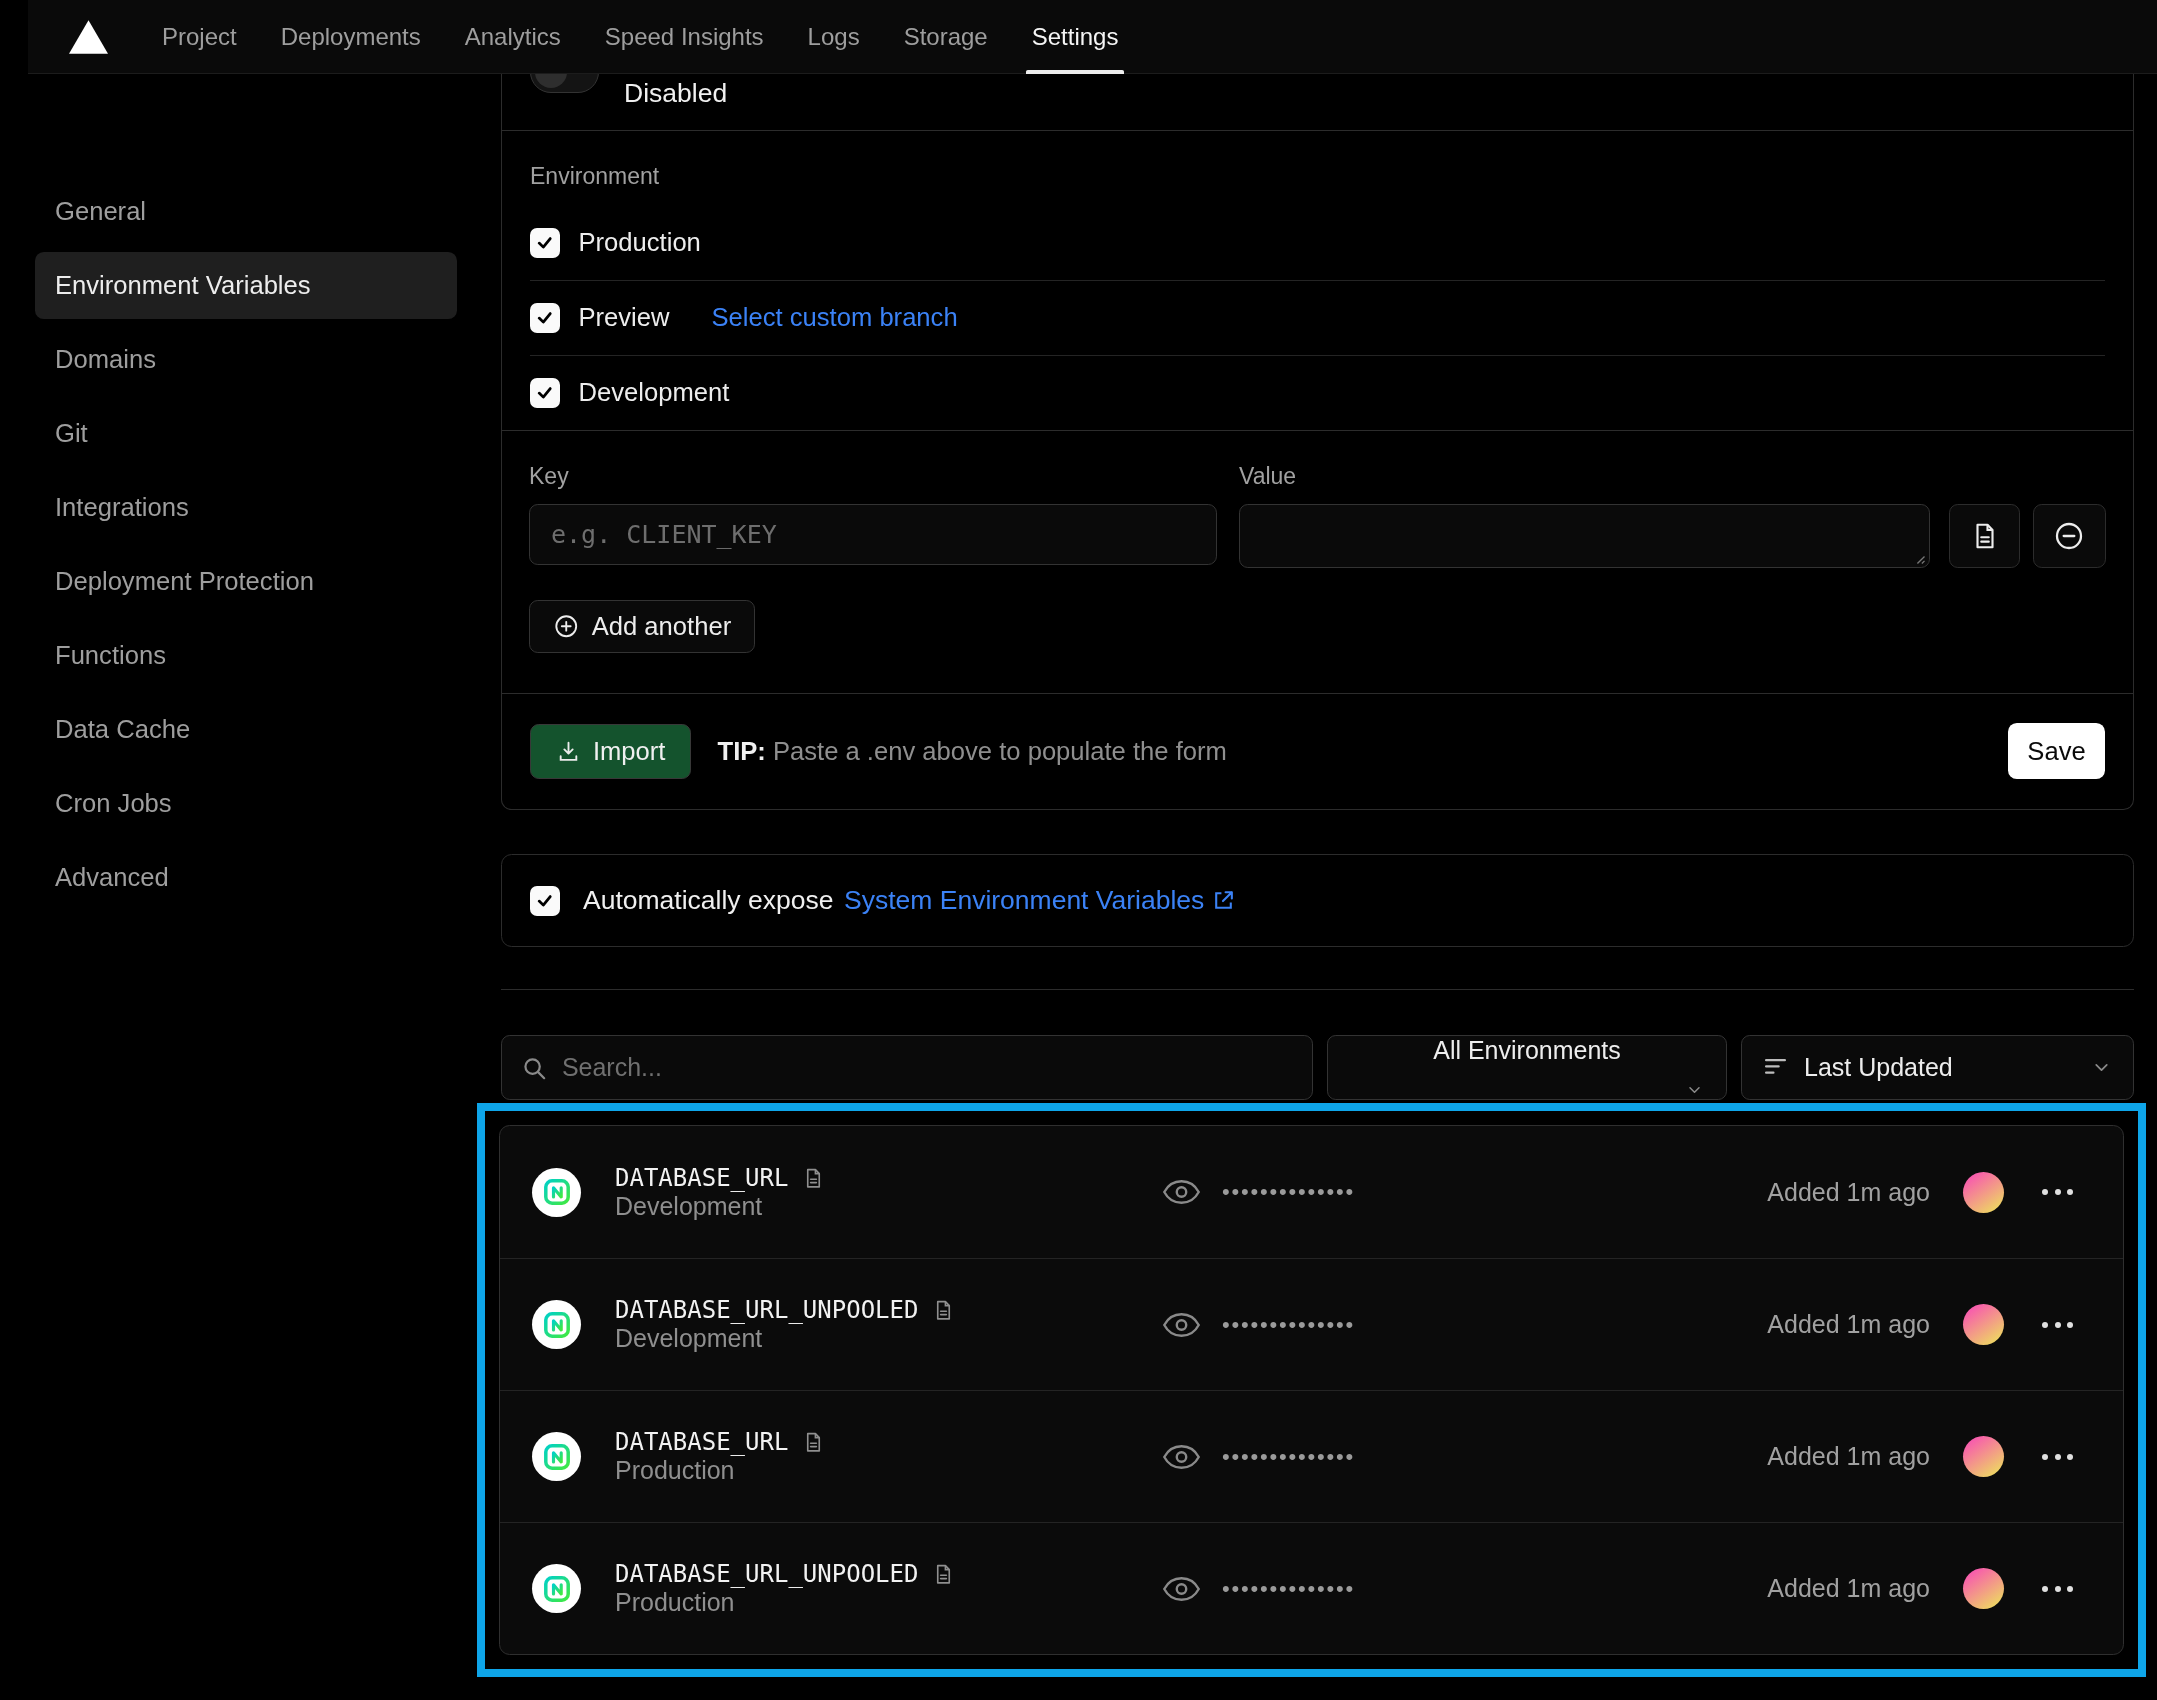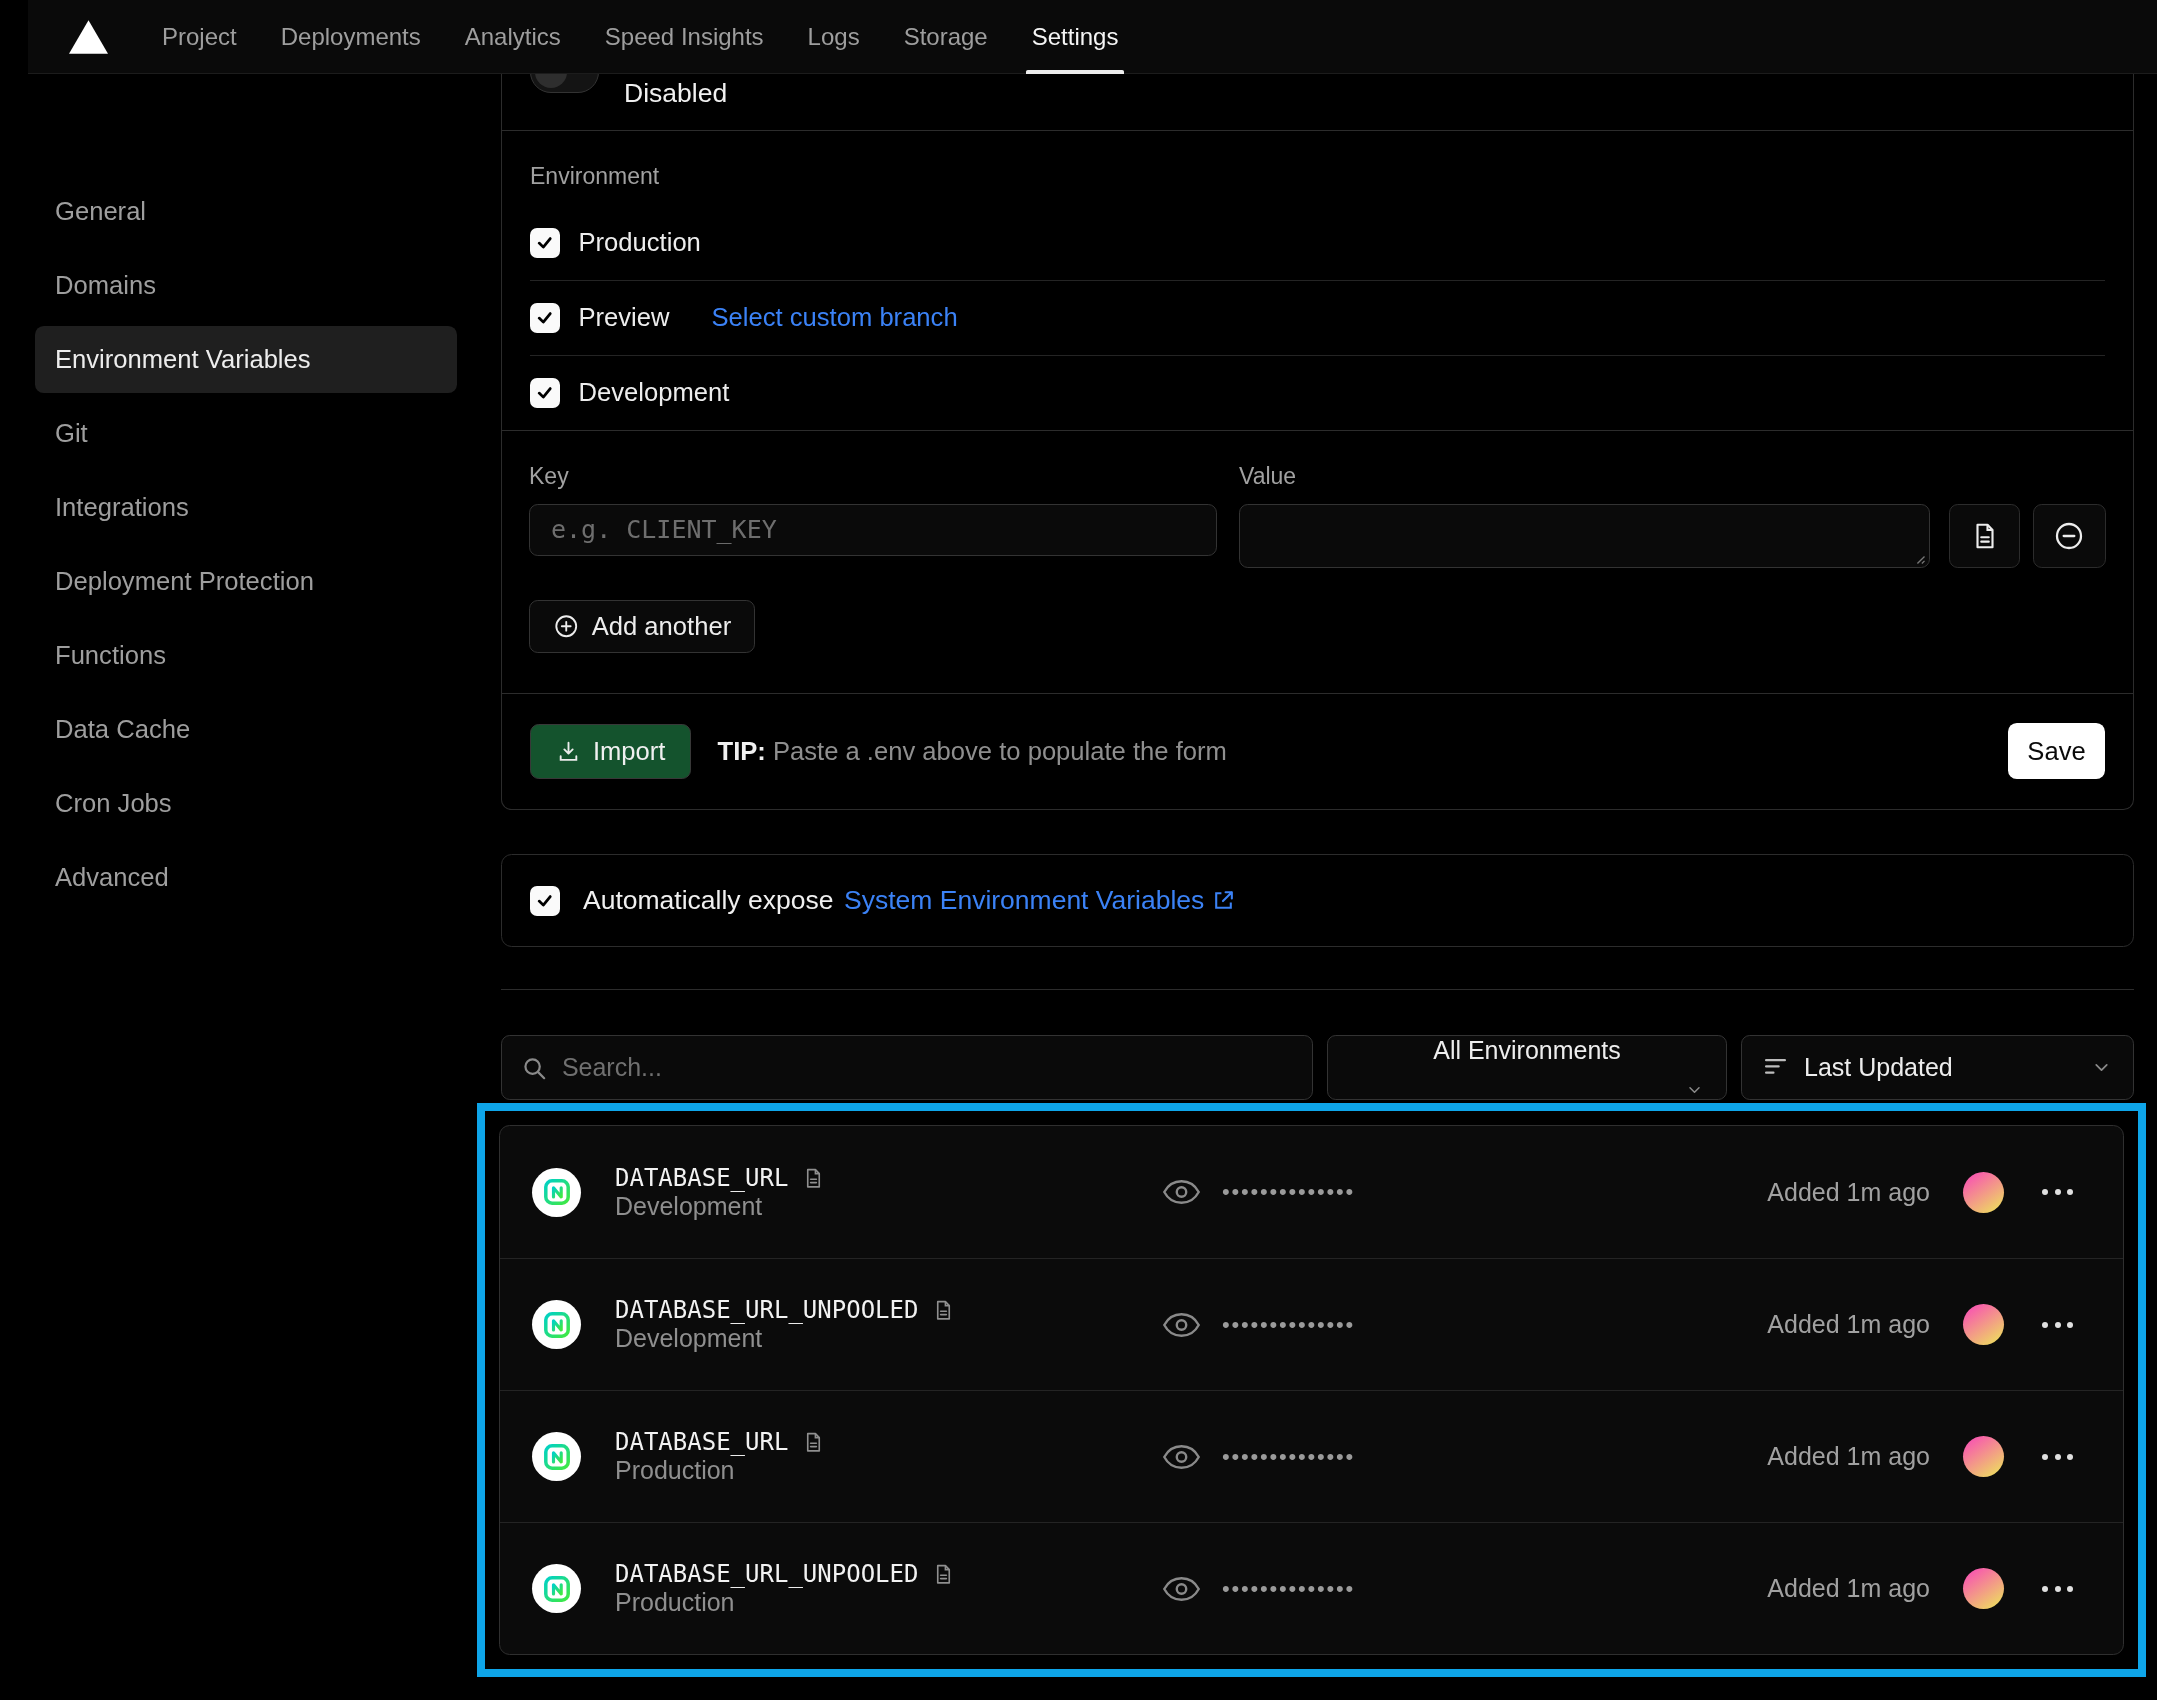--- a/index.html
+++ b/index.html
@@ -43,21 +43,21 @@
   .checkbox { width:30px; height:30px; background:#fafafa; border-radius:7px;
               display:flex; align-items:center; justify-content:center; cursor:pointer; flex-shrink:0; }
   .chk-label { margin-left:18.5px; font-size:25.6px; color:#ededed; }
   .link { color:#3b82f6; font-size:25.6px; cursor:pointer; }
   .chk-row .link { margin-left:42px; }
 
   .kv-section { padding:32px 27px 40px; }
   .kv-labels { display:flex; font-size:23px; color:#a1a1a1; margin-bottom:14px; }
   .kv-labels .l1 { width:710px; }
   .kv-fields { display:flex; align-items:flex-start; }
-  .tinput { width:688px; height:52px; background:#0a0a0a; border:0.9px solid #333; border-radius:8.8px;
+  .tinput { width:688px; height:61px; background:#0a0a0a; border:0.9px solid #333; border-radius:8.8px;
             color:#ededed; font-family:"DejaVu Sans Mono","Liberation Mono",monospace;
             font-size:25px; padding:0 21px; outline:none; }
   .tinput::placeholder { color:#6e6e6e; }
   .value-wrap { position:relative; margin-left:22px; }
   .tarea { width:691px; height:64px; background:#0a0a0a; border:0.9px solid #333; border-radius:8.8px;
            resize:none; outline:none; }
   .resize-glyph { position:absolute; right:4.4px; bottom:6.2px; }
   .sq-btn { width:71px; height:64px; margin-left:19.4px; background:#0a0a0a; border:0.9px solid #2c2c2c;
             border-radius:8.8px; display:flex; align-items:center; justify-content:center;
             color:#ededed; cursor:pointer; }
@@ -144,22 +144,22 @@
   <span class="nav-item active">
     <span>Settings</span>
     <span class="tab-underline"></span>
   </span>
 </nav>
 
 <div class="page">
 
   <aside class="sidebar">
     <div class="side-item">General</div>
+    <div class="side-item active">Environment Variables</div>
     <div class="side-item">Domains</div>
-    <div class="side-item active">Environment Variables</div>
     <div class="side-item">Git</div>
     <div class="side-item">Integrations</div>
     <div class="side-item">Deployment Protection</div>
     <div class="side-item">Functions</div>
     <div class="side-item">Data Cache</div>
     <div class="side-item">Cron Jobs</div>
     <div class="side-item">Advanced</div>
   </aside>
 
   <main class="main">

